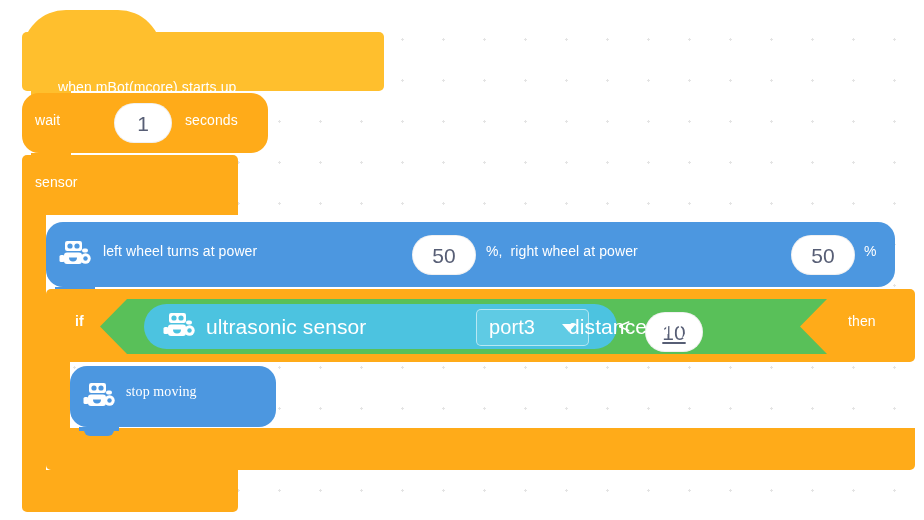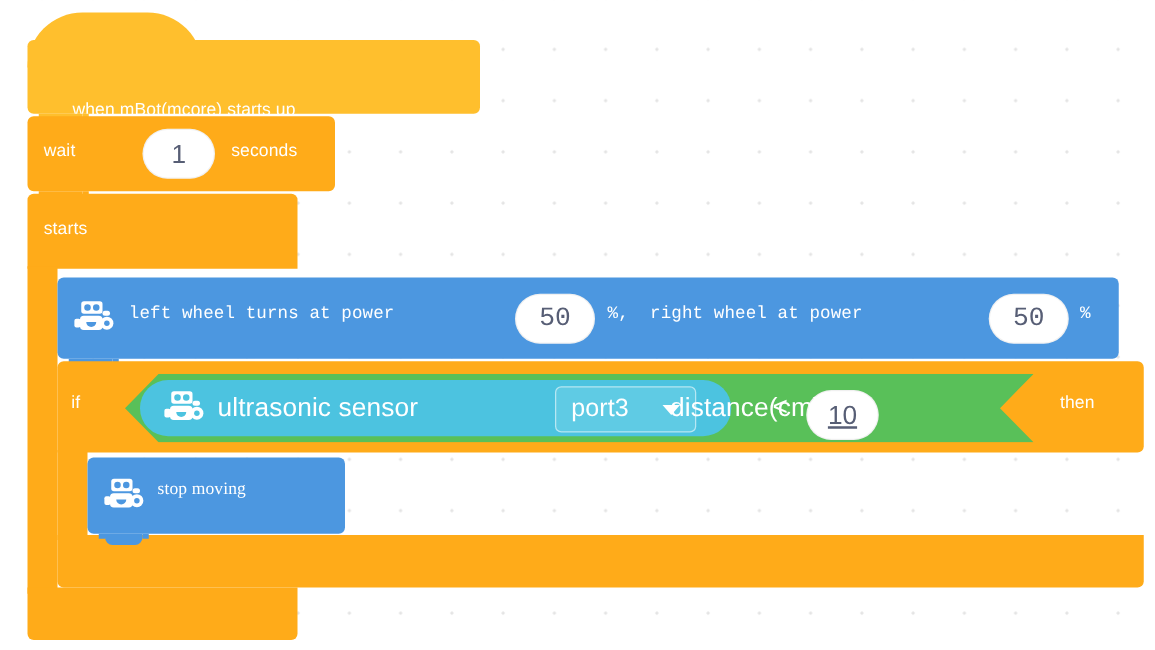--- a/index.html
+++ b/index.html
@@ -11,21 +11,21 @@
     background-size:41px 41px;
     background-position:13px 19px;
   }
   #canvas{position:relative;width:924px;height:520px;}
 
   
   .blk{position:absolute;box-sizing:border-box;}
   .txt{color:#ffffff;font-size:14px;line-height:1;white-space:nowrap;letter-spacing:.1px;}
 
   
-  .body{border-radius:5px;}
+  .body{border-radius:17px;}
 
   
   .notch-down{
     position:absolute;left:14px;top:100%;width:30px;height:9px;
     background:inherit;
     border-radius:0 0 6px 6px;
   }
   .notch-down:before{content:"";position:absolute;left:-5px;top:0;width:5px;height:4px;background:inherit;}
   .notch-down:after{content:"";position:absolute;right:-5px;top:0;width:5px;height:4px;background:inherit;}
 
@@ -48,48 +48,48 @@
   }
   #wait-val{left:92px;top:10px;width:58px;height:40px;}
 
   
   #forever-top{left:22px;top:155px;width:216px;height:60px;background:#FFAB19;border-radius:5px 5px 0 0;}
   #forever-lbl{position:absolute;left:13px;top:20px;}
   #forever-spine{position:absolute;left:22px;top:213px;width:24px;height:262px;background:#FFAB19;}
   #forever-bottom{position:absolute;left:22px;top:470px;width:216px;height:42px;background:#FFAB19;border-radius:0 0 5px 5px;}
 
   
-  #motor-blk{left:46px;top:222px;width:849px;height:65px;background:#4C97E0;font-family:Liberation Mono, monospace;}
+  #motor-blk{left:46px;top:222px;width:849px;height:65px;background:#4C97E0;}
   #motor-icon{position:absolute;left:12px;top:18px;}
   #motor-t1{position:absolute;left:57px;top:22px;}
   #motor-v1{left:366px;top:13px;width:64px;height:40px;}
   #motor-t2{position:absolute;left:440px;top:22px;text-align:center;}
   #motor-v2{left:745px;top:13px;width:64px;height:40px;}
   #motor-t3{position:absolute;left:818px;top:22px;}
 
   
   #if-top{left:46px;top:289px;width:869px;height:73px;background:#FFAB19;border-radius:5px 5px 5px 0;}
-  #if-lbl{position:absolute;left:11px;top:25px;}
+  #if-lbl{position:absolute;left:29px;top:25px;font-weight:bold;}
   #if-then{position:absolute;left:802px;top:25px;}
   #if-spine{position:absolute;left:46px;top:360px;width:24px;height:72px;background:#FFAB19;}
   #if-bottom{position:absolute;left:46px;top:428px;width:869px;height:42px;background:#FFAB19;border-radius:0 0 5px 5px;}
 
   
   #cmp{
     position:absolute;left:100px;top:299px;width:727px;height:55px;
     background:#59C059;
     clip-path:polygon(27px 0, 100% 0, calc(100% - 27px) 50%, 100% 100%, 27px 100%, 0 50%);
     display:block;
   }
   #cmp-op{position:absolute;left:618px;top:315px;color:#ffffff;font-size:21px;}
   #cmp-val{left:645px;top:312px;width:58px;height:40px;text-decoration:underline;}
 
   
   #sensor{
-    position:absolute;left:112px;top:304px;width:473px;height:45px;
+    position:absolute;left:144px;top:304px;width:473px;height:45px;
     background:#4CC3E0;border-radius:999px;
   }
   #sensor-icon{position:absolute;left:18px;top:8px;}
   #sensor-lbl{position:absolute;left:62px;top:12px;font-size:21px;}
   #sensor-port{
     position:absolute;left:296px;top:5px;width:111px;height:35px;
     background:#5FCBE4;border:1px solid rgba(255,255,255,.55);border-radius:5px;margin-left:36px;
   }
   #sensor-port-lbl{position:absolute;left:12px;top:7px;font-size:20px;}
   #sensor-caret{position:absolute;right:12px;top:14px;width:0;height:0;
@@ -116,21 +116,21 @@
   </div>
 
   <div class="blk body" id="wait-blk">
     <span class="txt" id="wait-lbl1">wait</span>
     <span class="oval" id="wait-val">1</span>
     <span class="txt" id="wait-lbl2">seconds</span>
     <span class="notch-down"></span>
   </div>
 
   <div class="blk" id="forever-top">
-    <span class="txt" id="forever-lbl">starts</span>
+    <span class="txt" id="forever-lbl">sensor</span>
   </div>
   <div id="forever-spine"></div>
   <div id="forever-bottom">
     
   </div>
 
   <div class="blk body" id="motor-blk">
     <svg id="motor-icon" class="robot" width="34" height="28" viewBox="0 0 34 28">
       <rect x="7" y="1" width="17" height="10" rx="2.2" fill="#ffffff"></rect>
       <circle cx="12" cy="6" r="2.6" fill="#4C97E0"></circle>

